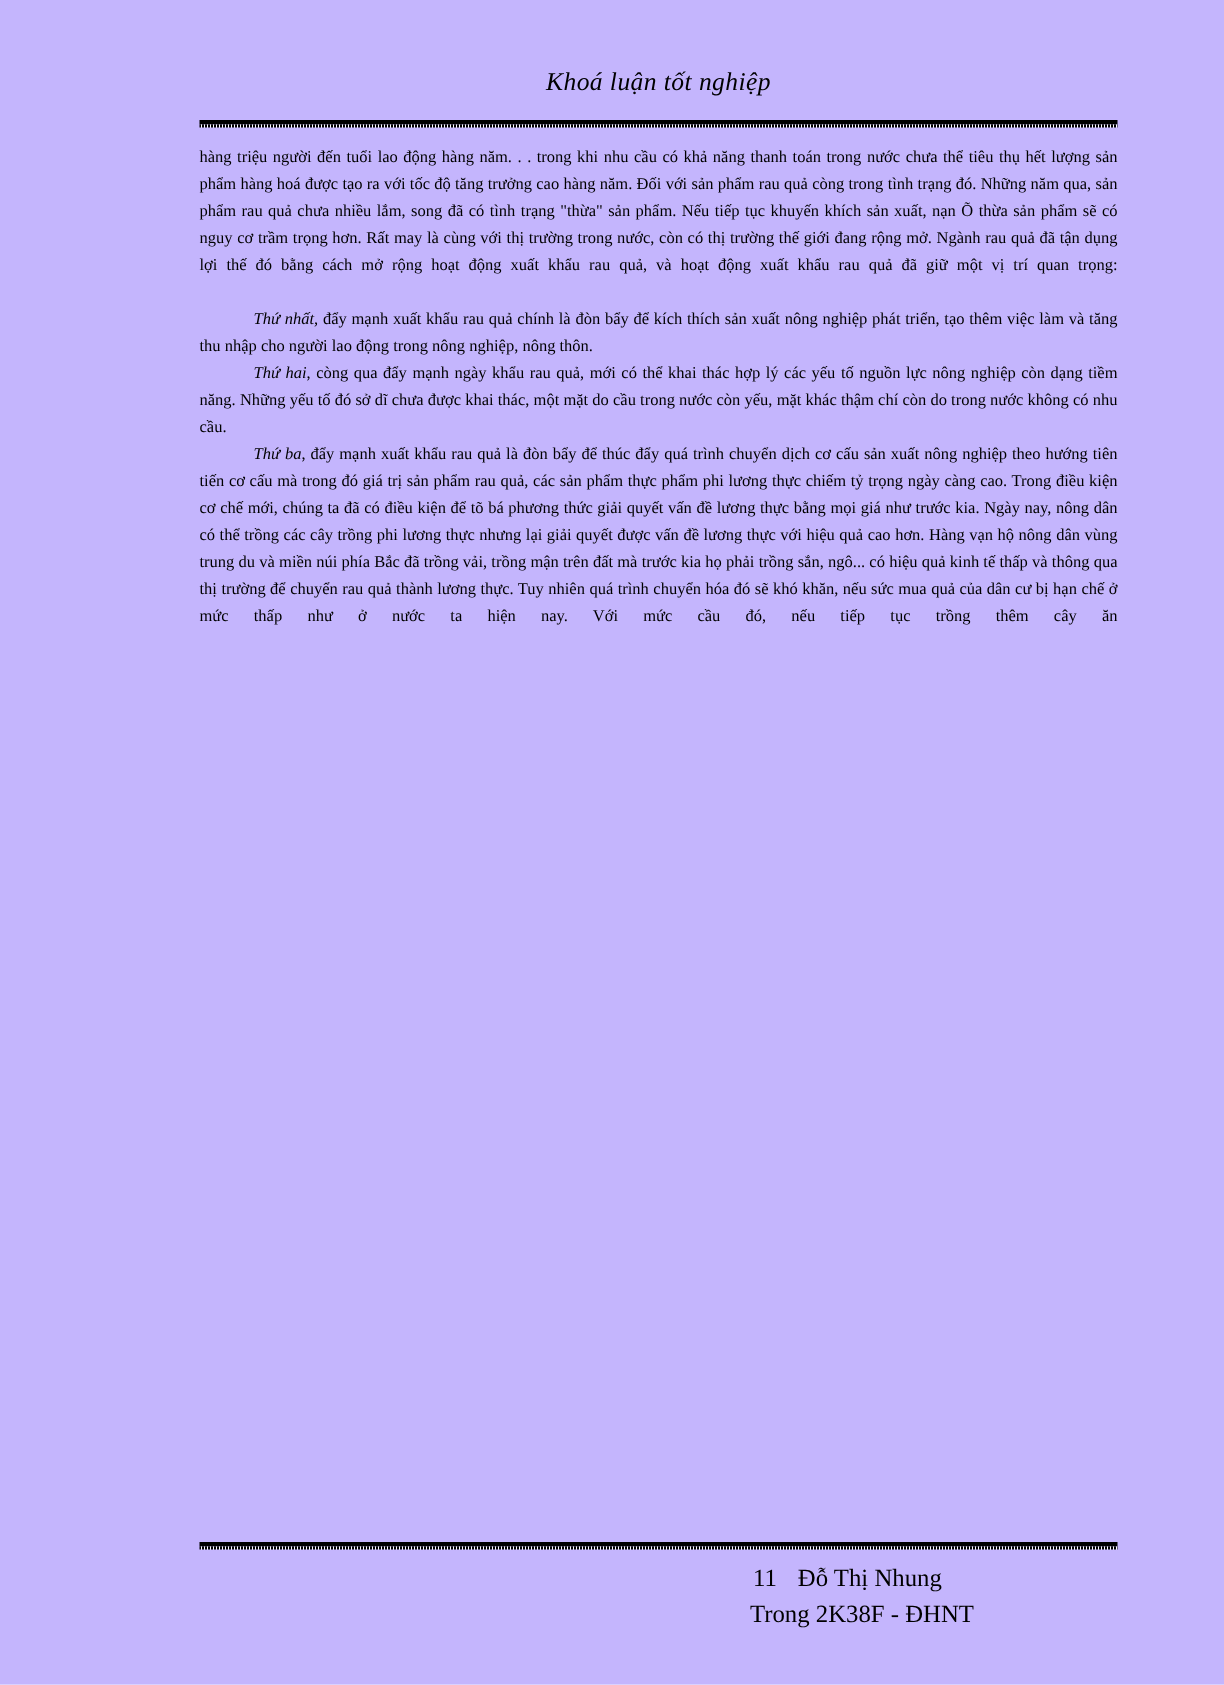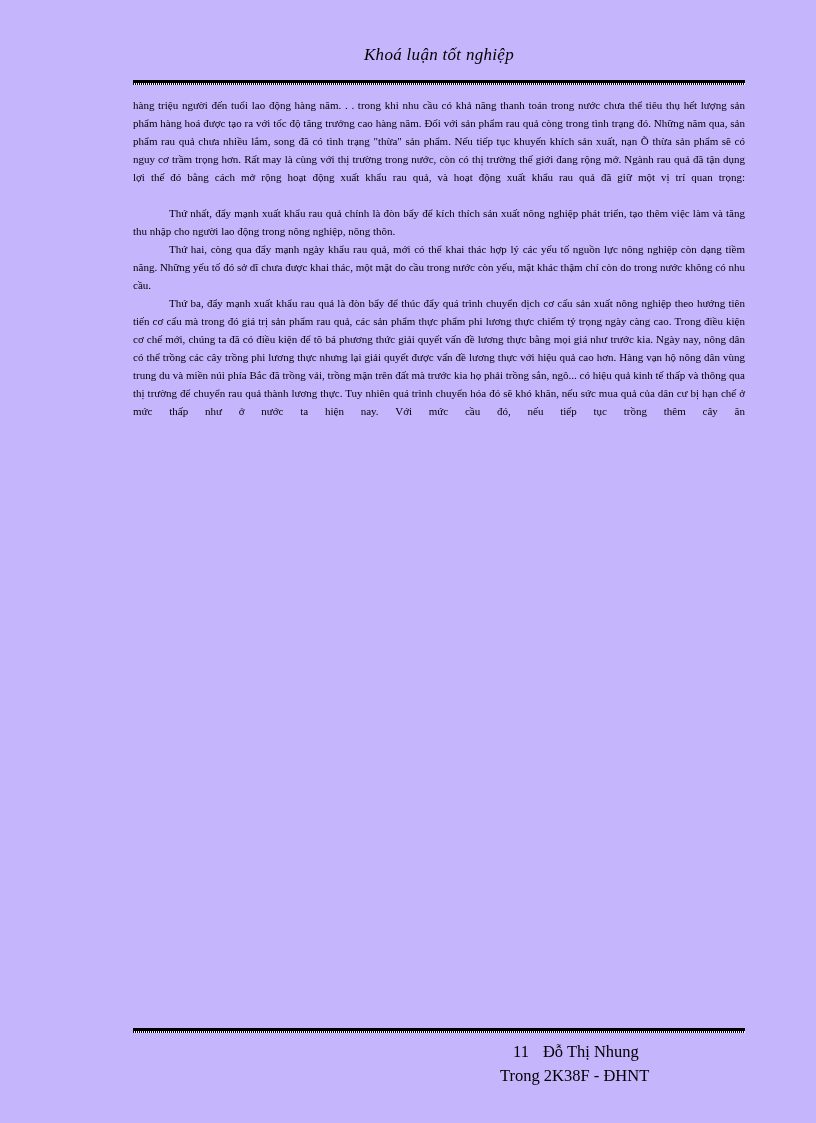--- a/index.html
+++ b/index.html
@@ -87,34 +87,35 @@
   
   .just-all {
     text-align: justify;
   }
   .just-all::after {
     content: "";
     display: inline-block;
     width: 100%;
   }
   .lead-italic {
+    font-style: italic;
   }
 
   
   .footer {
     position: absolute;
     left: 133px;
     top: 1040px;
     width: 612px;
     font-size: 16.5px;
     line-height: 24px;
   }
   .footer-line1 {
     position: absolute;
-    left: 380px;
+    left: 369px;
     top: 0;
     white-space: nowrap;
   }
   .footer-page-number {
     margin-right: 14px;
   }
   .footer-line2 {
     position: absolute;
     left: 367px;
     top: 24px;

